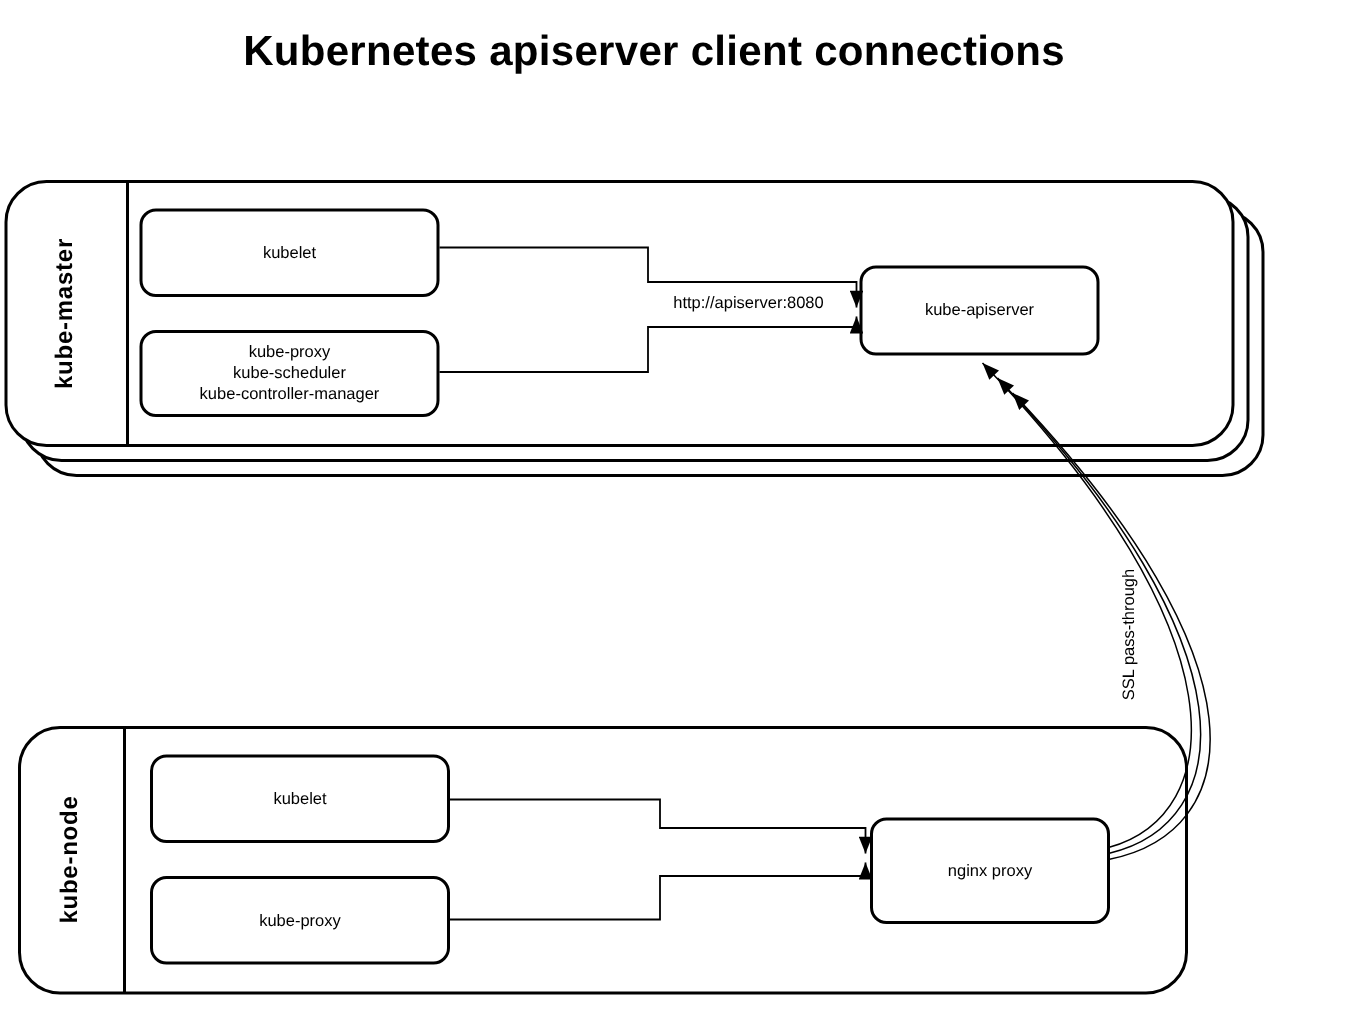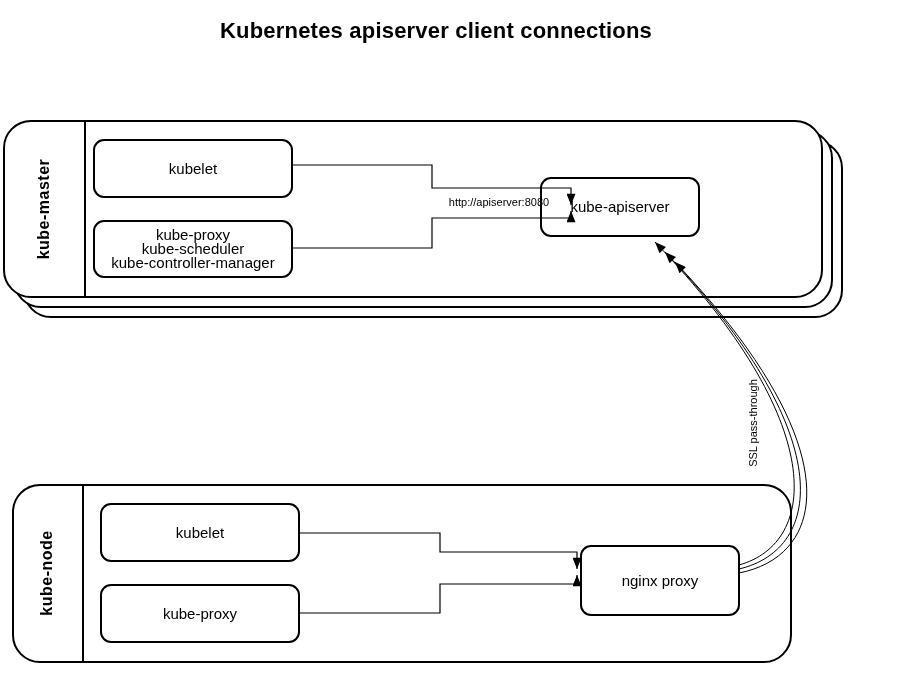--- a/index.html
+++ b/index.html
@@ -11,21 +11,21 @@
     font-family: "Liberation Sans", sans-serif;
     color: #000000;
     overflow: hidden;
   }
   .title {
     position: absolute;
     left: 0;
     top: 18px;
     width: 872px;
     text-align: center;
-    font-size: 22px;
+    font-size: 28px;
     font-weight: bold;
     letter-spacing: 0.2px;
   }
   .rrect {
     position: absolute;
     background: #ffffff;
     border: 2px solid #000000;
     border-radius: 28px;
     box-sizing: border-box;
   }
@@ -56,27 +56,27 @@
   .nbox {
     position: absolute;
     background: #ffffff;
     border: 2px solid #000000;
     border-radius: 11px;
     box-sizing: border-box;
     display: flex;
     flex-direction: column;
     align-items: center;
     justify-content: center;
-    font-size: 15px;
+    font-size: 11px;
     line-height: 14px;
     text-align: center;
   }
   .m-kubelet  { left: 93px;  top: 139px; width: 200px; height: 59px; }
   .m-services { left: 93px;  top: 220px; width: 200px; height: 58px; }
-  .m-apisrv   { left: 540px; top: 177px; width: 160px; height: 60px; }
+  .m-apisrv   { left: 573px; top: 177px; width: 160px; height: 60px; }
   .n-kubelet  { left: 100px; top: 503px; width: 200px; height: 59px; }
   .n-proxy    { left: 100px; top: 584px; width: 200px; height: 59px; }
   .n-nginx    { left: 580px; top: 545px; width: 160px; height: 71px; }
   .edge-label {
     position: absolute;
     font-size: 11px;
     line-height: 14px;
     width: 200px;
     text-align: center;
   }

